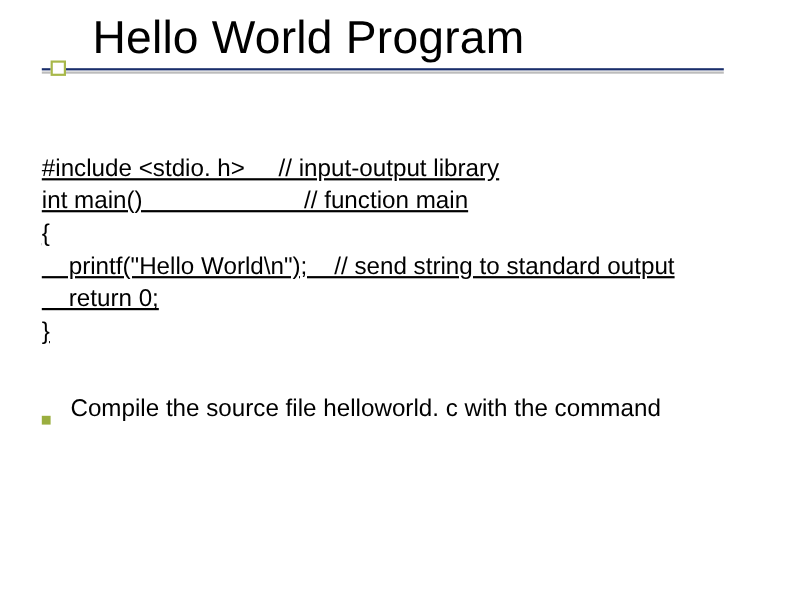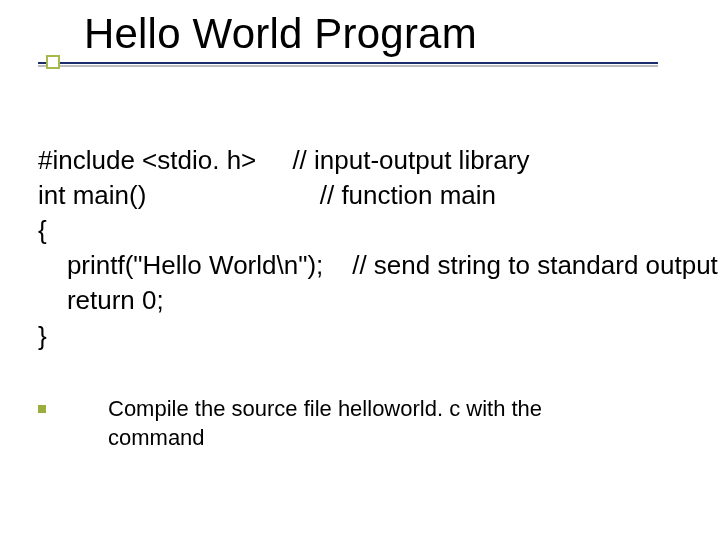--- a/index.html
+++ b/index.html
@@ -56,31 +56,31 @@
     position: absolute;
     top: 108px;
     left: 38px;
     right: 28px;
     font-size: 22px;
     line-height: 1.35;
   }
   .codeblock {
     white-space: pre;
     font-family: Arial, Helvetica, sans-serif; 
-    font-size: 26px;
+    font-size: 22px;
+    text-decoration: underline;
   }
 
   .bullets {
     margin-top: 40px;
   }
   .bullet-row {
     display: flex;
-    align-items: flex-start;
+    align-items: flex-end;
     margin-bottom: 4px;
-    gap: 44px;
   }
   .bullet-mark {
     width: 8px;
     height: 8px;
     background: #9aae3f;
     margin-top: 11px;
     margin-right: 18px;
     flex: 0 0 auto;
   }
   .bullet-text {

